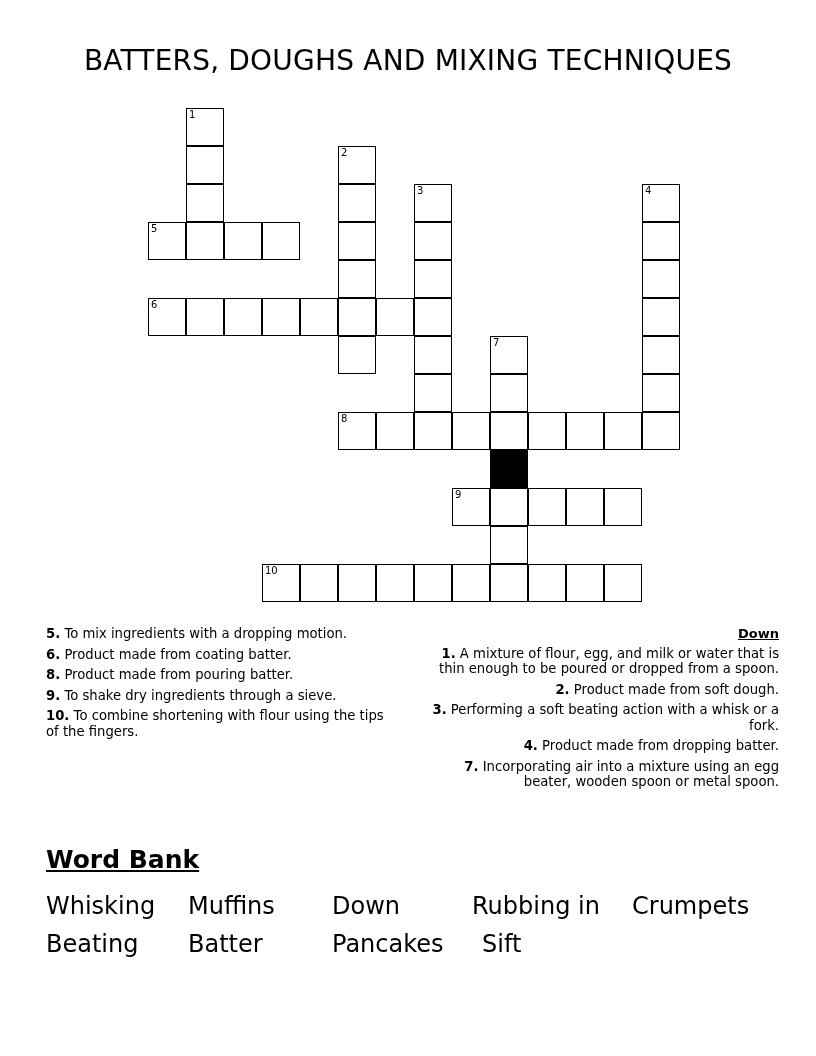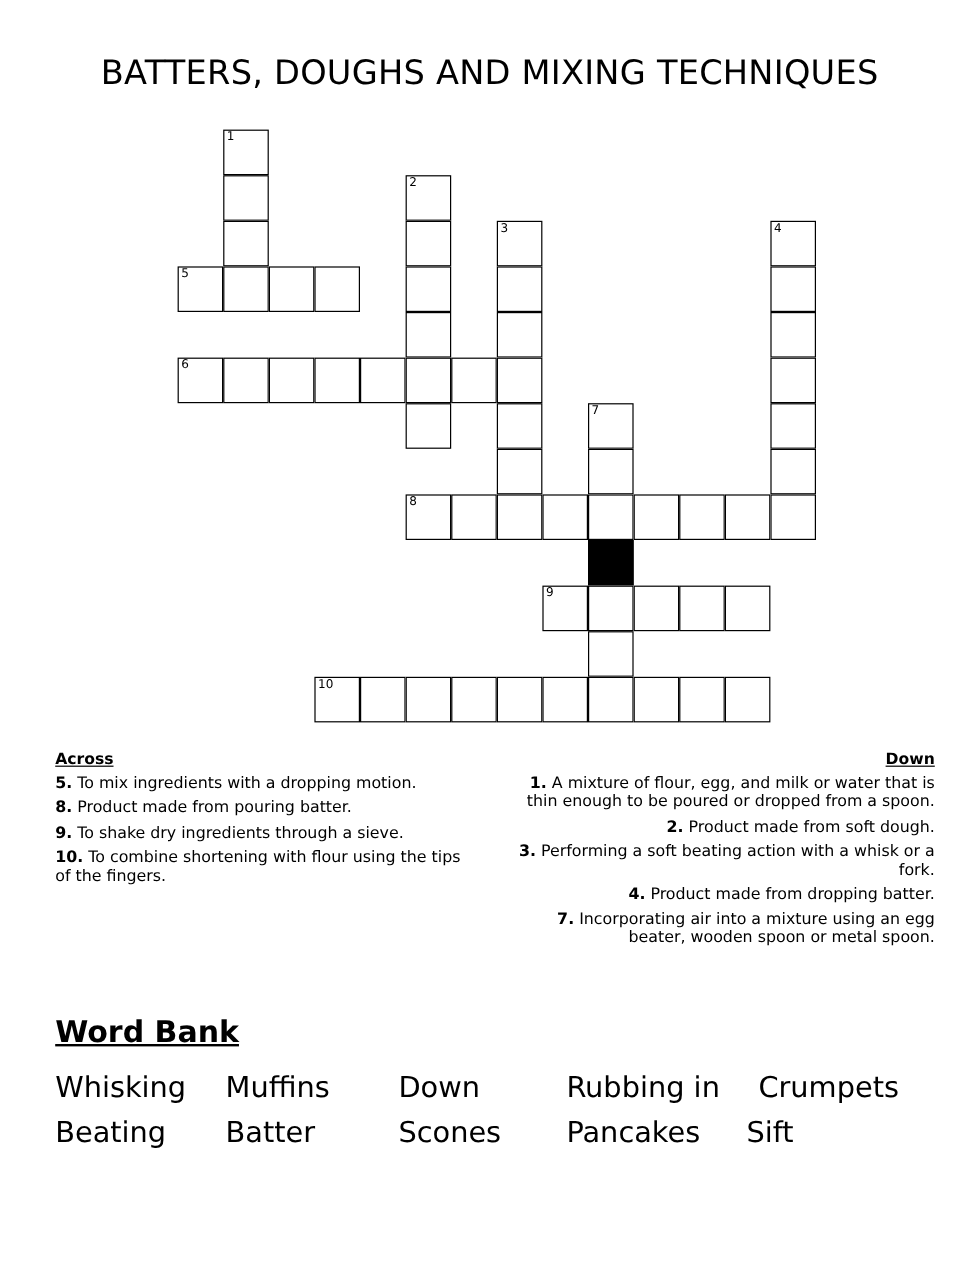--- a/index.html
+++ b/index.html
@@ -203,23 +203,23 @@
       <div class="cell" style="left: 376px; top: 459px;"></div>
       <div class="cell" style="left: 414px; top: 459px;"></div>
       <div class="cell" style="left: 452px; top: 459px;"></div>
       <div class="cell" style="left: 528px; top: 459px;"></div>
       <div class="cell" style="left: 566px; top: 459px;"></div>
       <div class="cell" style="left: 604px; top: 459px;"></div>
     </div>
 
   <div class="clues">
     <div class="clue-col col-across">
-      <div class="clue-head">Across</div>
       <div id="across-list">
           <div class="clue"><b>5.</b><span> To mix ingredients with a dropping motion.</span></div>
+          <div class="clue"><b>6.</b><span> Product made from coating batter.</span></div>
           <div class="clue"><b>8.</b><span> Product made from pouring batter.</span></div>
           <div class="clue"><b>9.</b><span> To shake dry ingredients through a sieve.</span></div>
           <div class="clue"><b>10.</b><span> To combine shortening with flour using the tips of the fingers.</span></div>
         </div>
     </div>
     <div class="clue-col col-down">
       <div class="clue-head">Down</div>
       <div id="down-list">
           <div class="clue"><b>1.</b><span> A mixture of flour, egg, and milk or water that is thin enough to be poured or dropped from a spoon.</span></div>
           <div class="clue"><b>2.</b><span> Product made from soft dough.</span></div>
@@ -235,19 +235,18 @@
       <div class="wb-row">
         <div class="wb-item wb-c1">Whisking</div>
         <div class="wb-item wb-c2">Muffins</div>
         <div class="wb-item wb-c3">Down</div>
         <div class="wb-item wb-c5">Rubbing in</div>
         <div class="wb-item wb-c4">Crumpets</div>
       </div>
       <div class="wb-row">
         <div class="wb-item wb-c1">Beating</div>
         <div class="wb-item wb-c2">Batter</div>
-        <div class="wb-item wb-c3">Scones</div>
         <div class="wb-item wb-c4">Pancakes</div>
         <div class="wb-item wb-c5">Sift</div>
       </div>
     </div>
 
 </div>
 
 </body></html>

